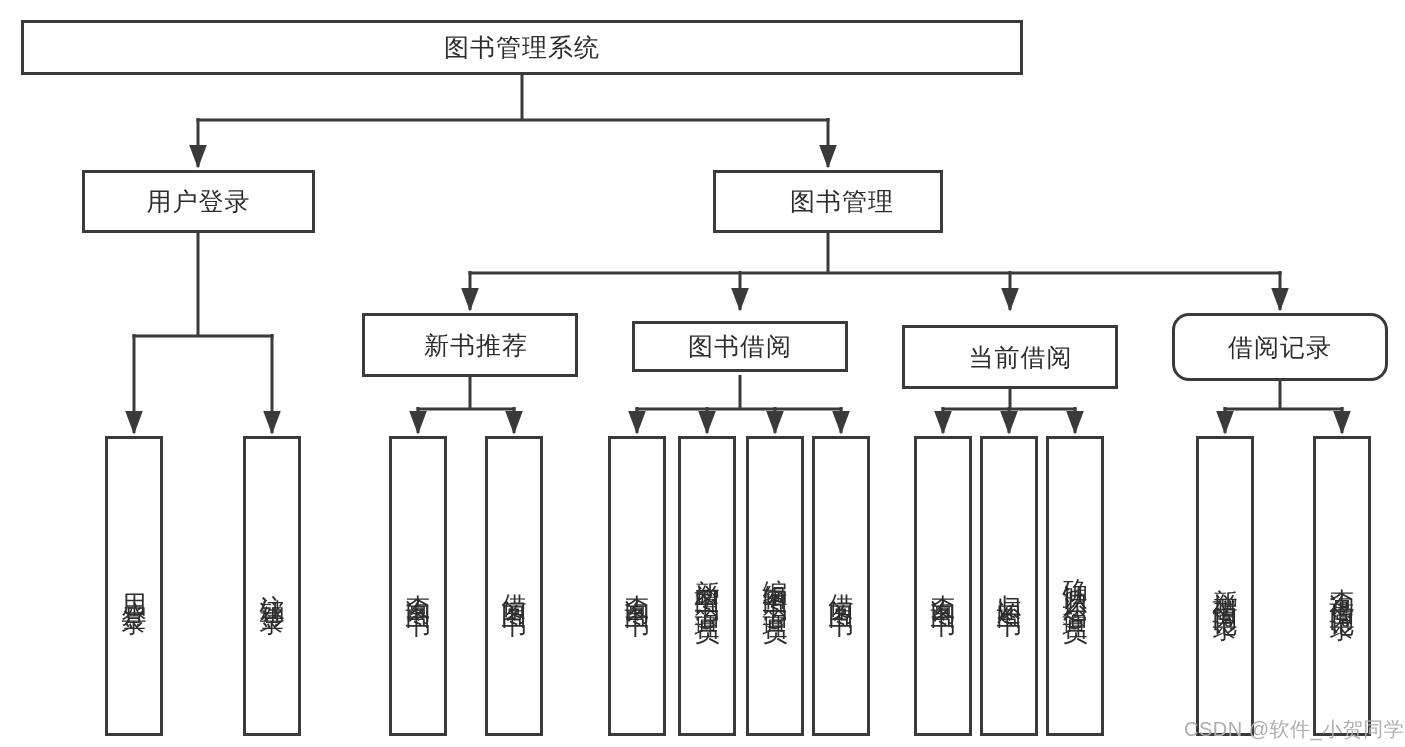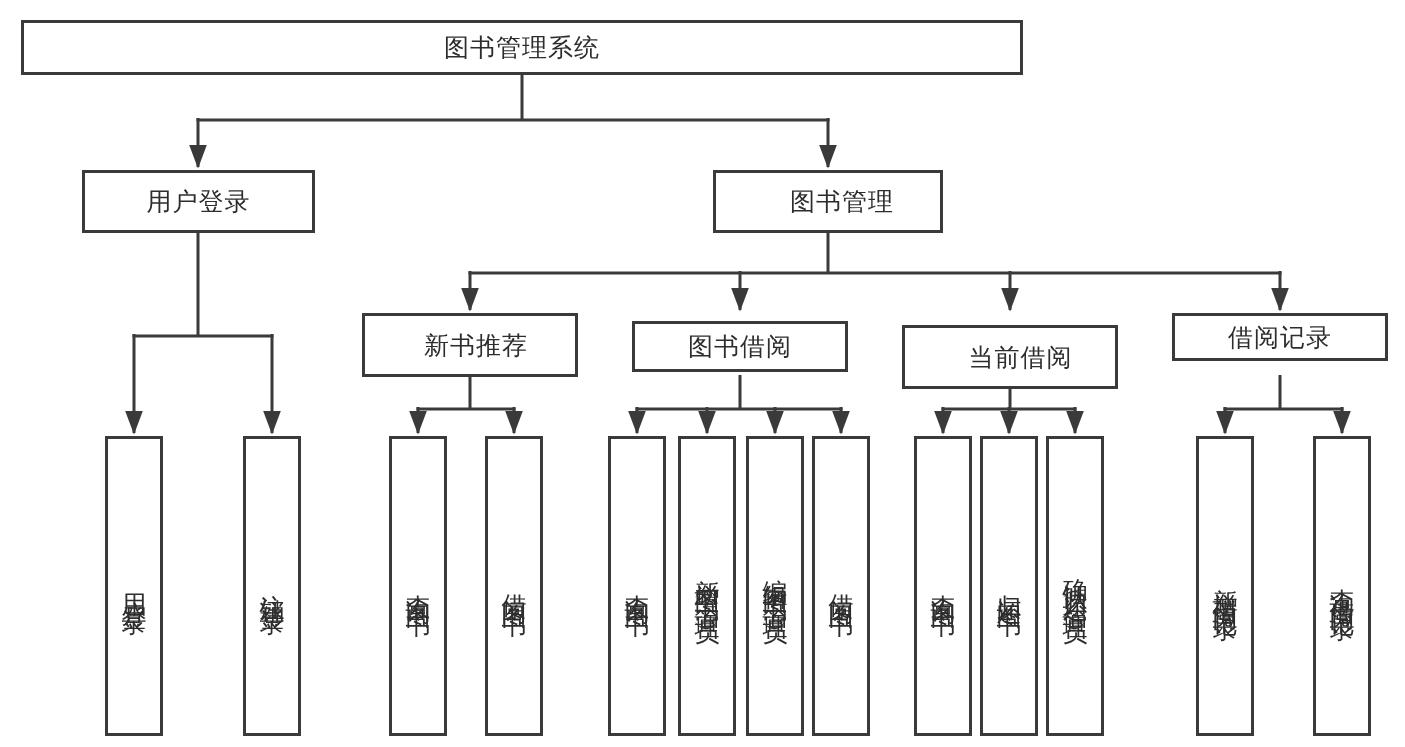--- a/index.html
+++ b/index.html
@@ -124,21 +124,21 @@
 
   <div class="box" style="left:362px; top:313px; width:216px; height:64px;padding-left:12px;">
     <span class="h-label">新书推荐</span>
   </div>
   <div class="box" style="left:632px; top:313px; width:216px; height:51px;margin-top:8px;">
     <span class="h-label">图书借阅</span>
   </div>
   <div class="box" style="left:902px; top:325px; width:216px; height:64px;padding-left:21px;">
     <span class="h-label">当前借阅</span>
   </div>
-  <div class="box" style="left:1172px; top:313px; width:216px; height:48px;">
+  <div class="box" style="left:1172px; top:313px; width:216px; height:68px;border-radius:17px;">
     <span class="h-label">借阅记录</span>
   </div>
 
   <div class="box leaf" style="left:105px; top:436px; width:58px; height:300px;">
     <span class="v-label">用户登录</span>
   </div>
   <div class="box leaf" style="left:243px; top:436px; width:58px; height:300px;">
     <span class="v-label">注销登录</span>
   </div>
 
@@ -172,14 +172,15 @@
     <span class="v-label">确认归还（管理员）</span>
   </div>
 
   <div class="box leaf" style="left:1196px; top:436px; width:58px; height:300px;">
     <span class="v-label">新增借阅记录</span>
   </div>
   <div class="box leaf" style="left:1313px; top:436px; width:58px; height:300px;">
     <span class="v-label">查询借阅记录</span>
   </div>
 
+  <div class="watermark">CSDN @软件_小贺同学</div>
 
 </div>
 
 </body></html>

